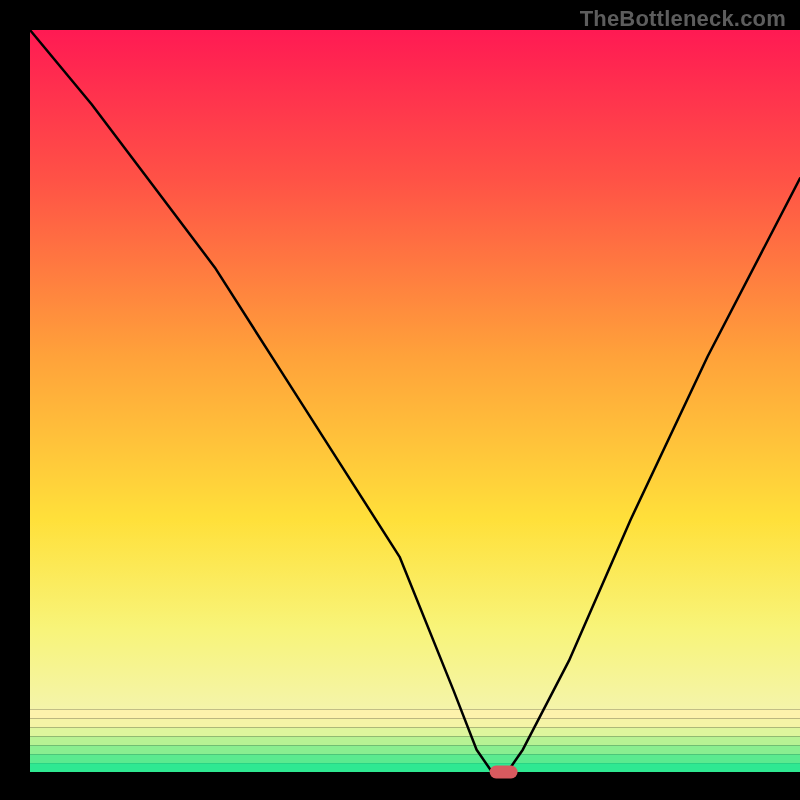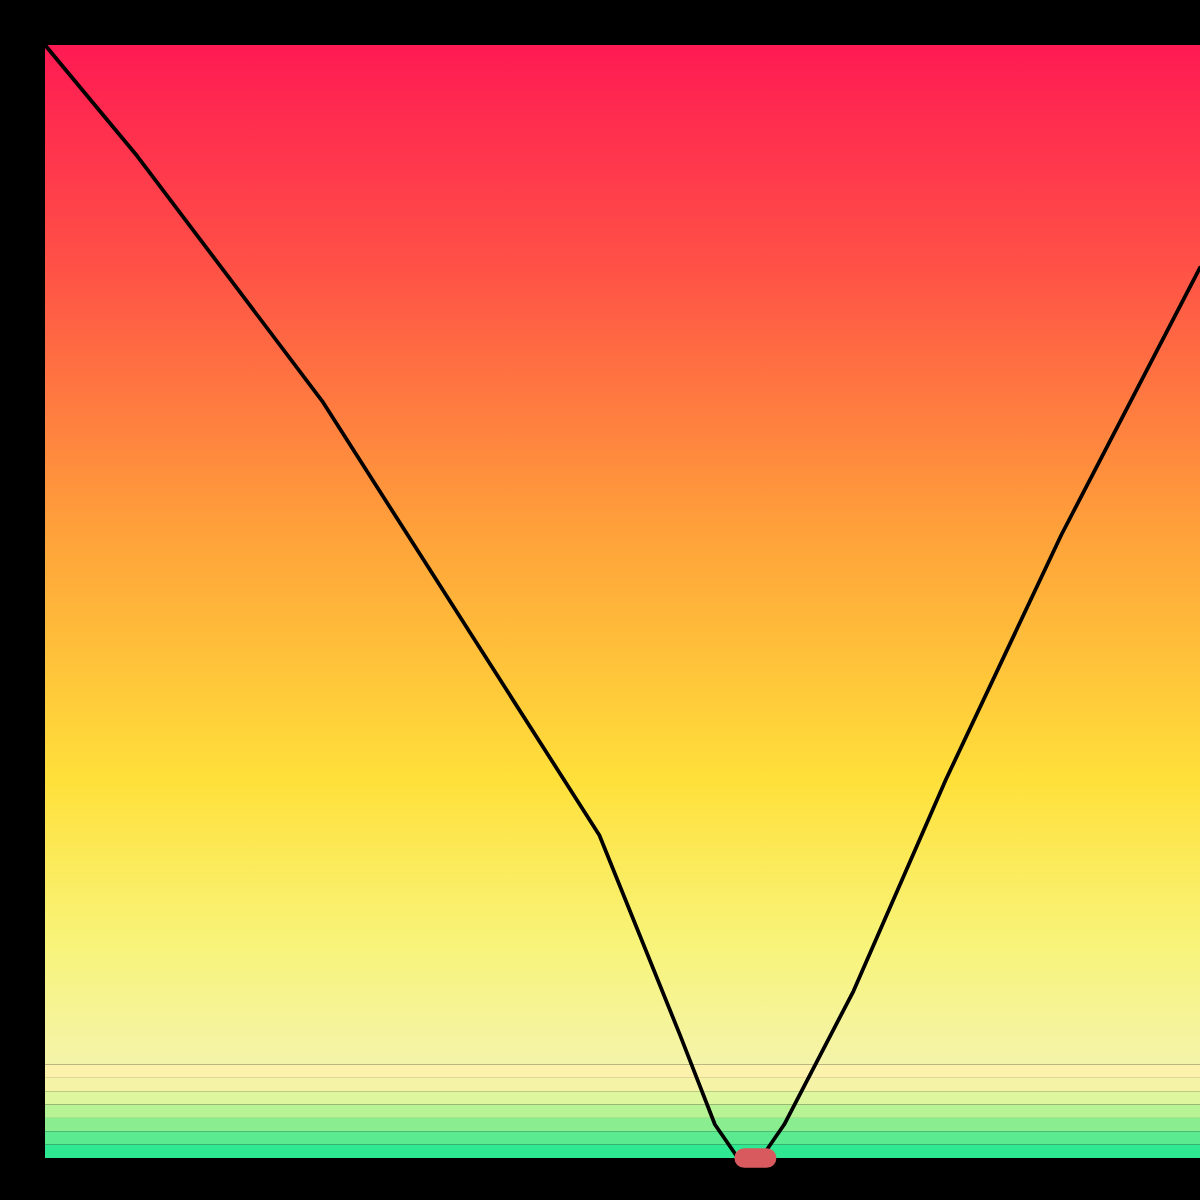--- a/index.html
+++ b/index.html
@@ -30,20 +30,21 @@
   svg.chart {
     position: absolute;
     top: 0;
     left: 0;
   }
 </style>
 </head>
 <body>
 
 <div class="frame">
+  <div class="watermark">TheBottleneck.com</div>
   <svg class="chart" width="800" height="800">
       <defs>
         <linearGradient id="bgv" x1="0" y1="0" x2="0" y2="1">
           <stop offset="0%" stop-color="#ff1a53"></stop>
           <stop offset="22%" stop-color="#ff5246"></stop>
           <stop offset="48%" stop-color="#ffa23a"></stop>
           <stop offset="72%" stop-color="#ffe03a"></stop>
           <stop offset="88%" stop-color="#f8f479"></stop>
           <stop offset="100%" stop-color="#f4f4aa"></stop>
         </linearGradient>

